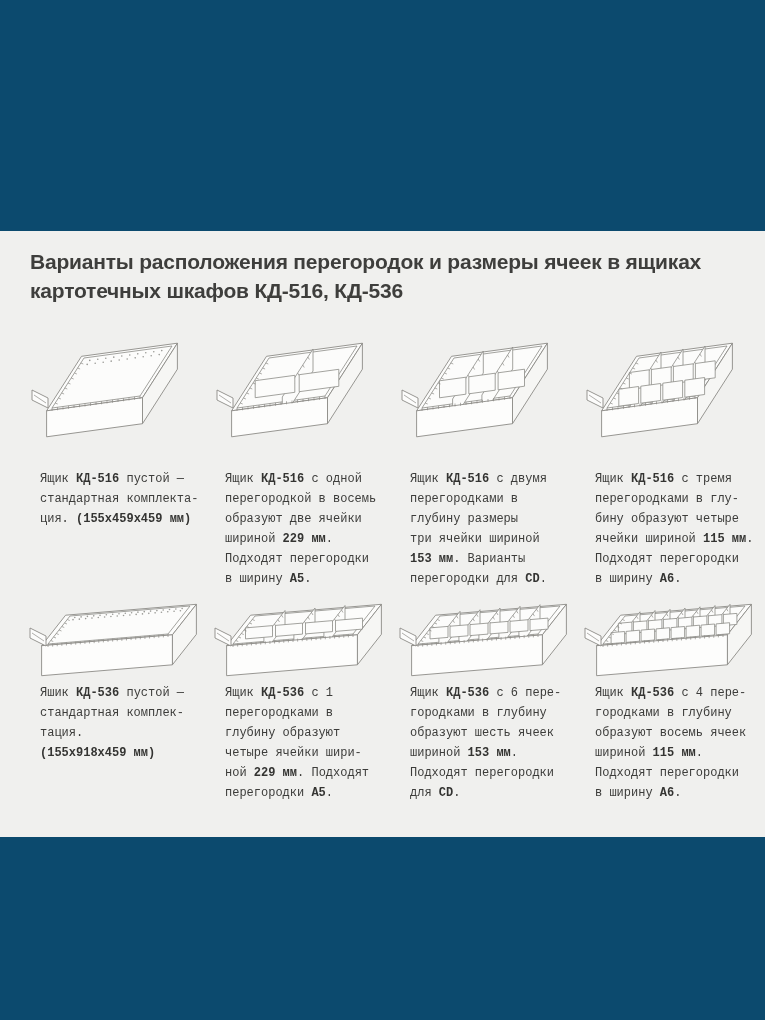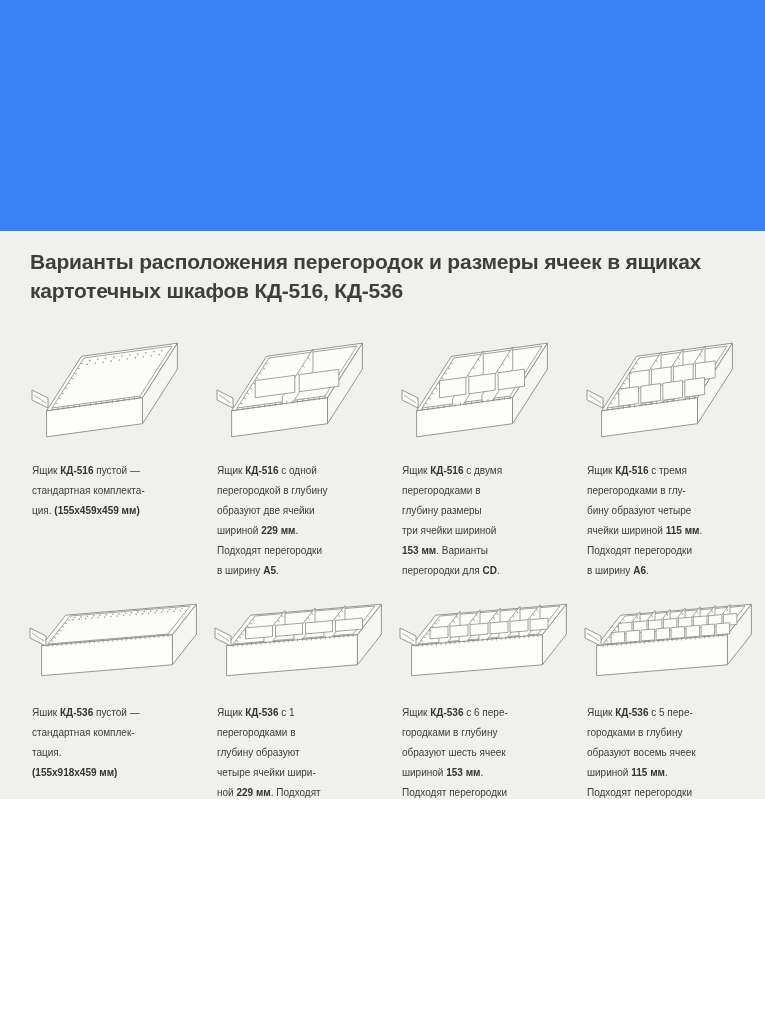--- a/index.html
+++ b/index.html
@@ -1,27 +1,27 @@
 <!DOCTYPE html>
 <html><head>
 <meta charset="utf-8">
 <style>
   html,body{margin:0;padding:0;background:#ffffff;}
-  .page{position:relative;width:765px;height:799px;background:#3b82f6;overflow:hidden;
+  .page{position:relative;width:765px;height:1020px;background:#0c4a6e;overflow:hidden;
         font-family:"Liberation Sans", sans-serif;}
   .panel{position:absolute;left:0;top:231px;width:765px;height:606px;background:#f0f0ee;}
   .title{position:absolute;left:30px;top:17px;width:690px;margin:0;
          font-size:21px;line-height:1.38;font-weight:700;color:#3e3e3c;letter-spacing:-0.2px;}
   .fig{position:absolute;width:174px;margin:0;}
   .r1{top:97px;height:122px;}
   .r2{top:365px;height:98px;}
-  .caption{position:absolute;width:178px;margin:4px;font-size:10px;line-height:20px;color:#3c3c3a;
-           white-space:pre-line;}
+  .caption{position:absolute;width:178px;margin:12px;font-size:12px;line-height:20px;color:#3c3c3a;
+           white-space:pre-line;font-family:Liberation Mono, monospace;}
   .cr1{top:226px;}
-  .cr2{top:468px;}
+  .cr2{top:440px;}
   .c0{left:28px;} .c1{left:213px;} .c2{left:398px;} .c3{left:583px;}
   .caption b{font-weight:700;color:#343432;}
   svg{display:block;}
 </style>
 </head>
 <body>
 
 <div class="page">
   <section class="panel">
     <h1 class="title">Варианты расположения перегородок и размеры ячеек в ящиках картотечных шкафов КД-516, КД-536</h1>
@@ -237,21 +237,21 @@
           <line x1="27.2" y1="75" x2="29.7" y2="76" stroke="#8c8b87" stroke-width="0.7"></line>
           <polygon points="4.0,62.0 20.0,70.0 20.0,80.0 4.0,72.0" fill="#fcfcfb" stroke="#8c8b87" stroke-width="0.9" stroke-linejoin="round"></polygon>
           <line x1="6" y1="67" x2="18" y2="75" stroke="#8c8b87" stroke-width="0.7"></line>
         </svg>
       </figure>
 
     <p class="caption cr1 c0"><span>Ящик </span><b>КД-516</b><span> пустой —
 стандартная комплекта-
 ция. </span><b>(155х459х459 мм)</b></p>
     <p class="caption cr1 c1"><span>Ящик </span><b>КД-516</b><span> с одной
-перегородкой в глубину
+перегородкой в восемь
 образуют две ячейки
 шириной </span><b>229 мм</b><span>.
 Подходят перегородки
 в ширину </span><b>А5</b><span>.</span></p>
     <p class="caption cr1 c2"><span>Ящик </span><b>КД-516</b><span> с двумя
 перегородками в
 глубину размеры
 три ячейки шириной
 </span><b>153 мм</b><span>. Варианты
 перегородки для </span><b>CD</b><span>.</span></p>
@@ -600,20 +600,20 @@
 глубину образуют
 четыре ячейки шири-
 ной </span><b>229 мм</b><span>. Подходят
 перегородки </span><b>А5</b><span>.</span></p>
     <p class="caption cr2 c2"><span>Ящик </span><b>КД-536</b><span> с 6 пере-
 городками в глубину
 образуют шесть ячеек
 шириной </span><b>153 мм</b><span>.
 Подходят перегородки
 для </span><b>CD</b><span>.</span></p>
-    <p class="caption cr2 c3"><span>Ящик </span><b>КД-536</b><span> с 5 пере-
+    <p class="caption cr2 c3"><span>Ящик </span><b>КД-536</b><span> с 4 пере-
 городками в глубину
 образуют восемь ячеек
 шириной </span><b>115 мм</b><span>.
 Подходят перегородки
 в ширину </span><b>А6</b><span>.</span></p>
   </section>
 </div>
 
 </body></html>

